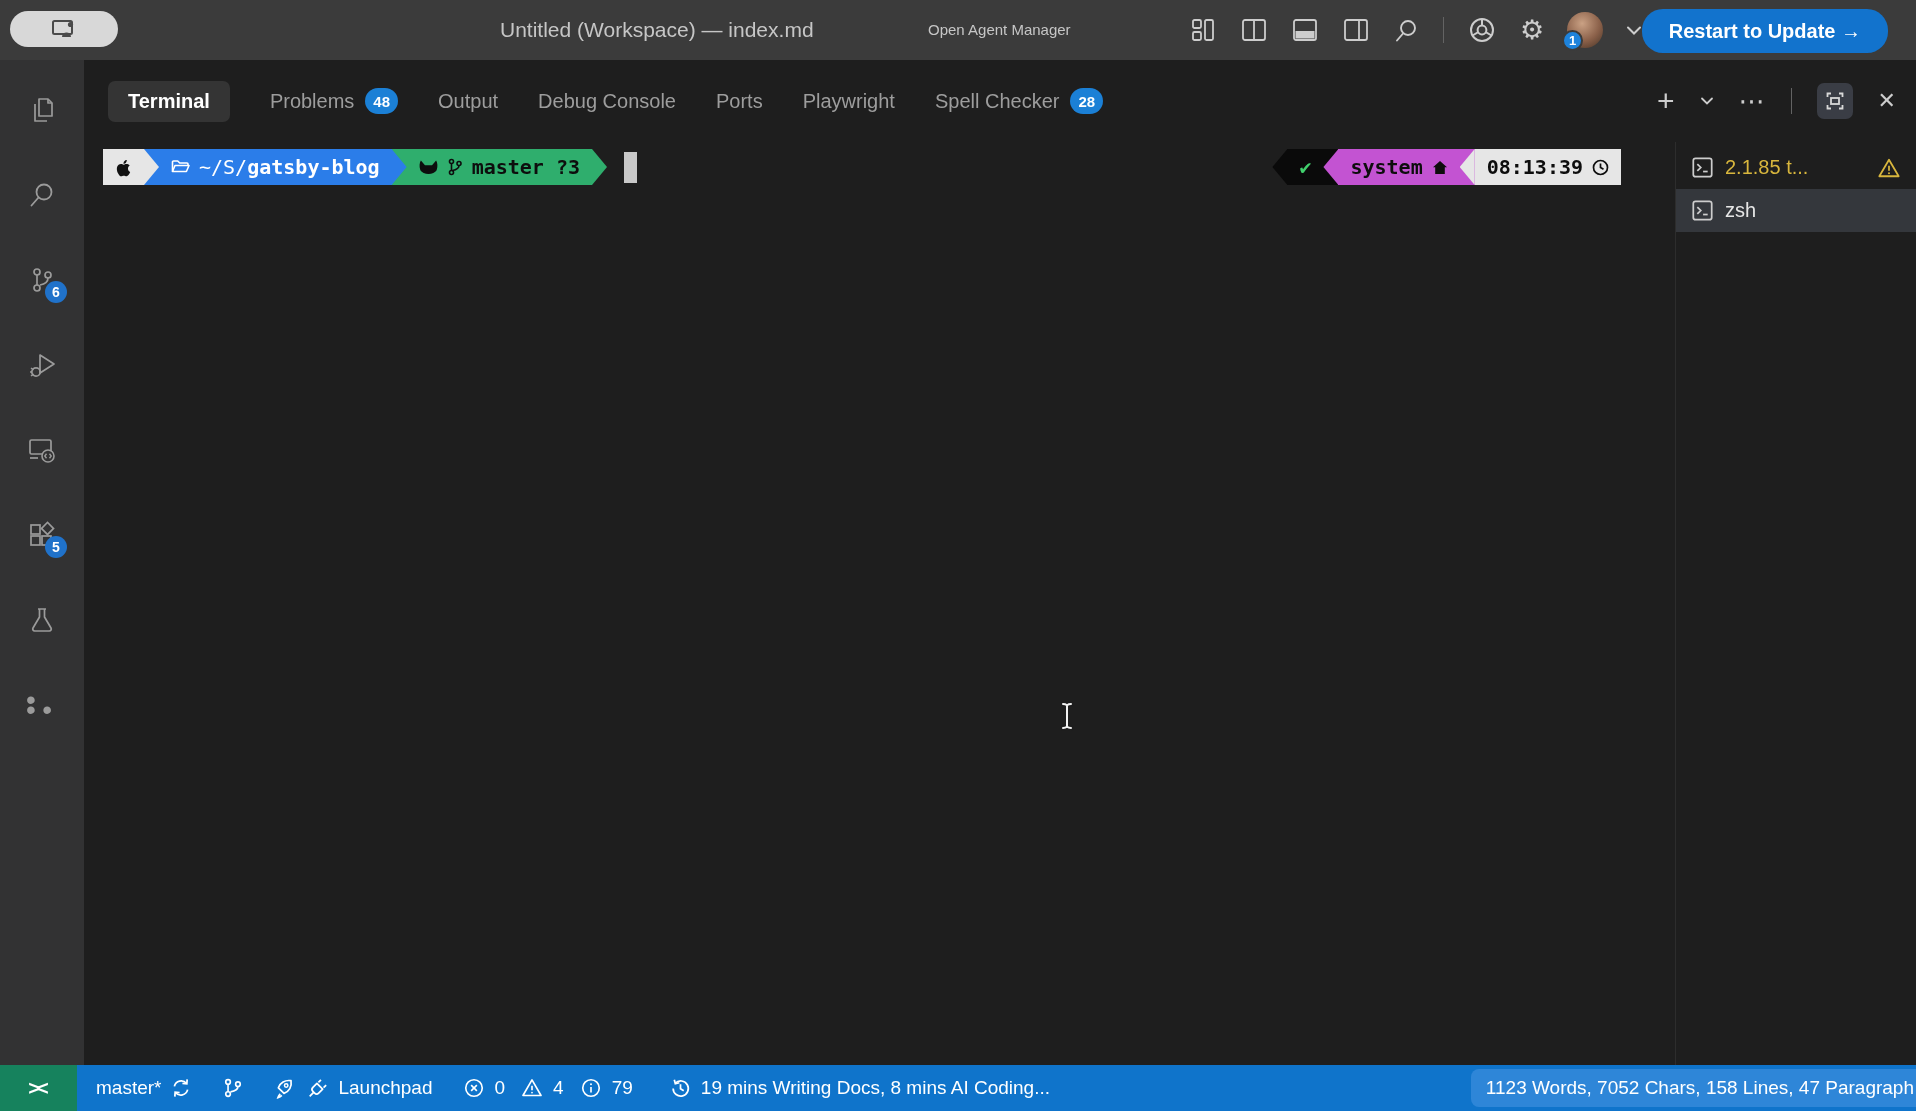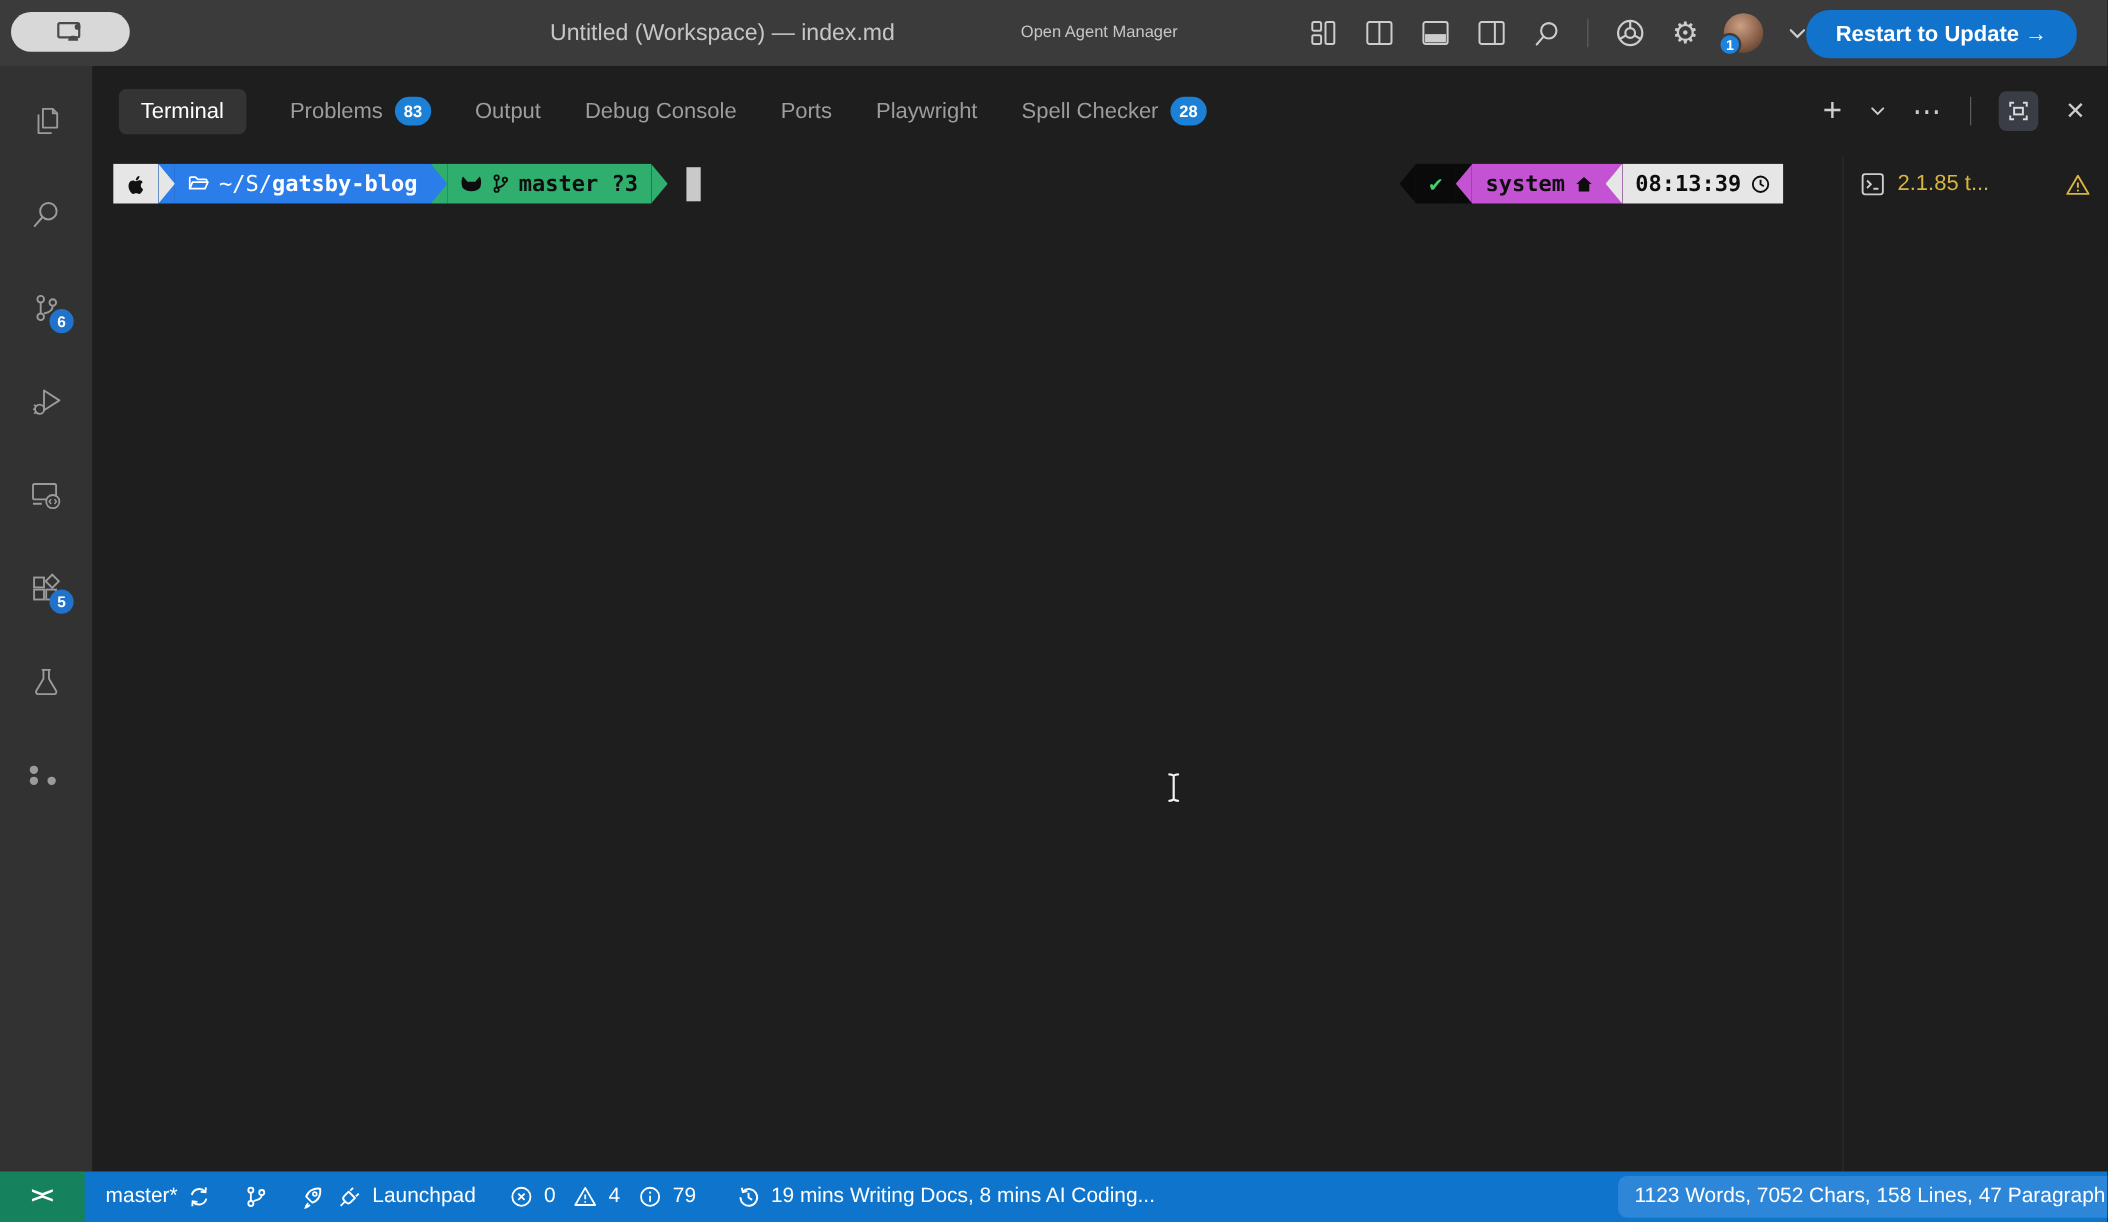--- a/index.html
+++ b/index.html
@@ -25,21 +25,21 @@
   .activitybar { position:absolute; left:0; top:60px; width:84px; height:1005px; background:#323233; display:flex; flex-direction:column; align-items:center; padding-top:34px; }
   .ab-item { position:relative; width:32px; height:32px; margin-bottom:53px; display:flex; align-items:center; justify-content:center; }
   .ab-badge { position:absolute; right:-9px; bottom:-7px; min-width:22px; height:22px; background:#2072ca; border-radius:50%; color:#fff; font-size:14px; font-weight:bold; display:flex; align-items:center; justify-content:center; }
   .ab-ellipsis { color:#9b9b9b; font-size:28px; letter-spacing:2px; line-height:10px; }
 
   
   .panel { position:absolute; left:84px; top:60px; width:1832px; height:1005px; background:#1e1e1e; }
   .panel-header { height:82px; display:flex; align-items:center; padding:0 20px 0 24px; }
   .tabs { display:flex; align-items:center; gap:40px; }
   .tab { display:flex; align-items:center; gap:11px; font-size:20px; color:#9d9d9d; white-space:nowrap; cursor:default; }
-  .tab.active { background:#343434; color:#fff; border-radius:7px; padding:9px 20px; font-weight:normal; }
+  .tab.active { background:#343434; color:#fff; border-radius:7px; padding:9px 20px; font-weight:bold; }
   .tab-badge { background:#1b80d6; color:#fff; border-radius:13px; min-width:25px; height:26px; padding:0 8px; font-size:15px; font-weight:bold; display:flex; align-items:center; justify-content:center; }
   .header-actions { margin-left:auto; display:flex; align-items:center; gap:25px; }
   .ha-plus { font-size:30px; font-weight:normal; color:#cdcdcd; line-height:1; }
   .ha-ellipsis { font-size:26px; color:#cdcdcd; line-height:1; letter-spacing:1px; }
   .ha-max { width:36px; height:36px; background:#3a3d45; border-radius:7px; display:flex; align-items:center; justify-content:center; }
   .ha-close { font-size:22px; color:#cdcdcd; }
 
   
   .terminal { position:absolute; left:0; top:82px; right:241px; bottom:0; padding:6px 54px 0 19px; font-family:"DejaVu Sans Mono",monospace; }
   .prompt-row { display:flex; align-items:center; justify-content:space-between; height:38px; }
@@ -197,21 +197,21 @@
 </div>
 
 <div class="panel">
   <div class="panel-header">
     <div class="tabs">
       <div class="tab active">
           <span>Terminal</span>
         </div>
       <div class="tab">
         <span>Problems</span>
-        <span class="tab-badge">83</span>
+        <span class="tab-badge">48</span>
       </div>
       <div class="tab">
           <span>Output</span>
         </div>
       <div class="tab">
           <span>Debug Console</span>
         </div>
       <div class="tab">
           <span>Ports</span>
         </div>
@@ -316,20 +316,28 @@
         <rect x="2" y="2" width="16" height="16" rx="2" fill="none" stroke="#cdcdcd" stroke-width="1.5"></rect>
         <polyline points="5.5,7 8.5,10 5.5,13" fill="none" stroke="#cdcdcd" stroke-width="1.5"></polyline>
         <line x1="10.5" y1="13.5" x2="14.5" y2="13.5" stroke="#cdcdcd" stroke-width="1.5"></line>
       </svg>
       <span>2.1.85 t...</span>
       <svg class="tl-warning" width="22" height="20" viewBox="0 0 20 18">
         <path d="M10 1.5 L18.8 16.5 H1.2 Z" fill="none" stroke="#d8b63d" stroke-width="1.6" stroke-linejoin="round"></path>
         <line x1="10" y1="7" x2="10" y2="11.5" stroke="#d8b63d" stroke-width="1.6"></line>
         <circle cx="10" cy="13.8" r="0.9" fill="#d8b63d"></circle>
       </svg>
+    </div>
+    <div class="tl-row active">
+      <svg width="23" height="23" viewBox="0 0 20 20">
+        <rect x="2" y="2" width="16" height="16" rx="2" fill="none" stroke="#cdcdcd" stroke-width="1.5"></rect>
+        <polyline points="5.5,7 8.5,10 5.5,13" fill="none" stroke="#cdcdcd" stroke-width="1.5"></polyline>
+        <line x1="10.5" y1="13.5" x2="14.5" y2="13.5" stroke="#cdcdcd" stroke-width="1.5"></line>
+      </svg>
+      <span>zsh</span>
     </div>
   </div>
 </div>
 
 <div class="statusbar">
   <div class="sb-remote">
     <span>&gt;&lt;</span>
   </div>
   <div class="sb-left">
     <div class="sb-group">

